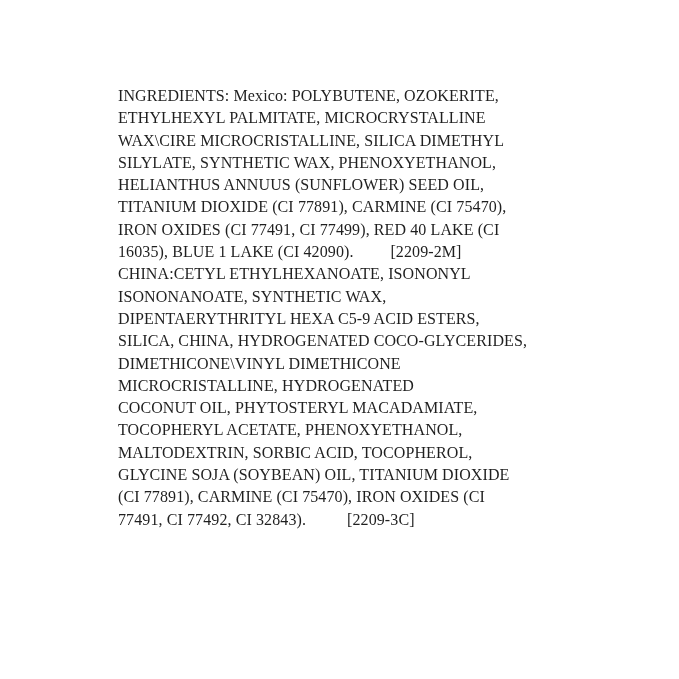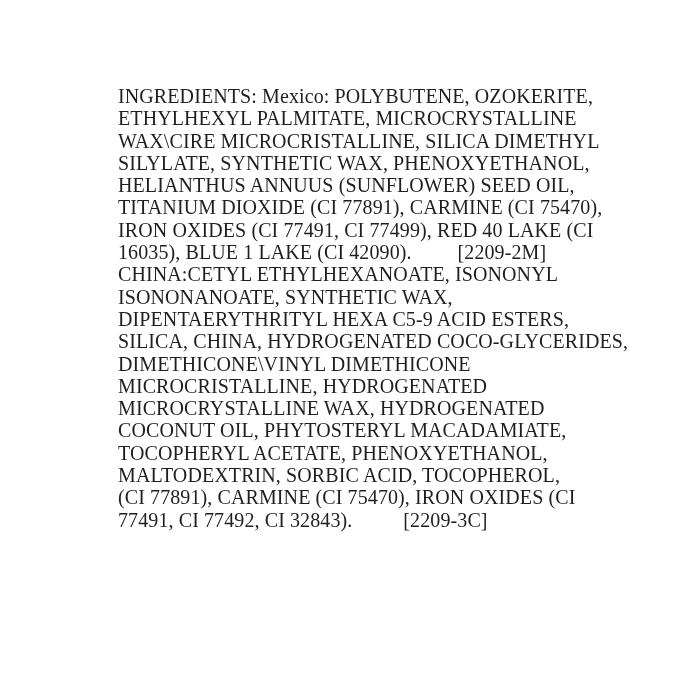--- a/index.html
+++ b/index.html
@@ -12,21 +12,21 @@
       width: 679px;
       height: 679px;
       background: #ffffff;
       overflow: hidden;
     }
     .ingredients-block {
       position: absolute;
       left: 118px;
       top: 85px;
       font-family: "Liberation Serif", "DejaVu Serif", serif;
-      font-size: 20px;
+      font-size: 16px;
       line-height: 22.3px;
       color: #1f1f1f;
       letter-spacing: 0.1px;
     }
     .ingredients-block .line {
       white-space: pre; 
     }
   </style>
 </head>
 <body>
@@ -40,20 +40,20 @@
     <div class="line">HELIANTHUS ANNUUS (SUNFLOWER) SEED OIL,</div>
     <div class="line">TITANIUM DIOXIDE (CI 77891), CARMINE (CI 75470),</div>
     <div class="line">IRON OXIDES (CI 77491, CI 77499), RED 40 LAKE (CI</div>
     <div class="line">16035), BLUE 1 LAKE (CI 42090).         [2209-2M]</div>
     <div class="line">CHINA:CETYL ETHYLHEXANOATE, ISONONYL</div>
     <div class="line">ISONONANOATE, SYNTHETIC WAX,</div>
     <div class="line">DIPENTAERYTHRITYL HEXA C5-9 ACID ESTERS,</div>
     <div class="line">SILICA, CHINA, HYDROGENATED COCO-GLYCERIDES,</div>
     <div class="line">DIMETHICONE\VINYL DIMETHICONE</div>
     <div class="line">MICROCRISTALLINE, HYDROGENATED</div>
-    <div class="line">MICROCRYSTALLINE WAX, HYDROGENATED</div>
     <div class="line">COCONUT OIL, PHYTOSTERYL MACADAMIATE,</div>
     <div class="line">TOCOPHERYL ACETATE, PHENOXYETHANOL,</div>
     <div class="line">MALTODEXTRIN, SORBIC ACID, TOCOPHEROL,</div>
+    <div class="line">GLYCINE SOJA (SOYBEAN) OIL, TITANIUM DIOXIDE</div>
     <div class="line">(CI 77891), CARMINE (CI 75470), IRON OXIDES (CI</div>
     <div class="line">77491, CI 77492, CI 32843).          [2209-3C]</div>
   </div>
 </div>
 
 </body></html>

